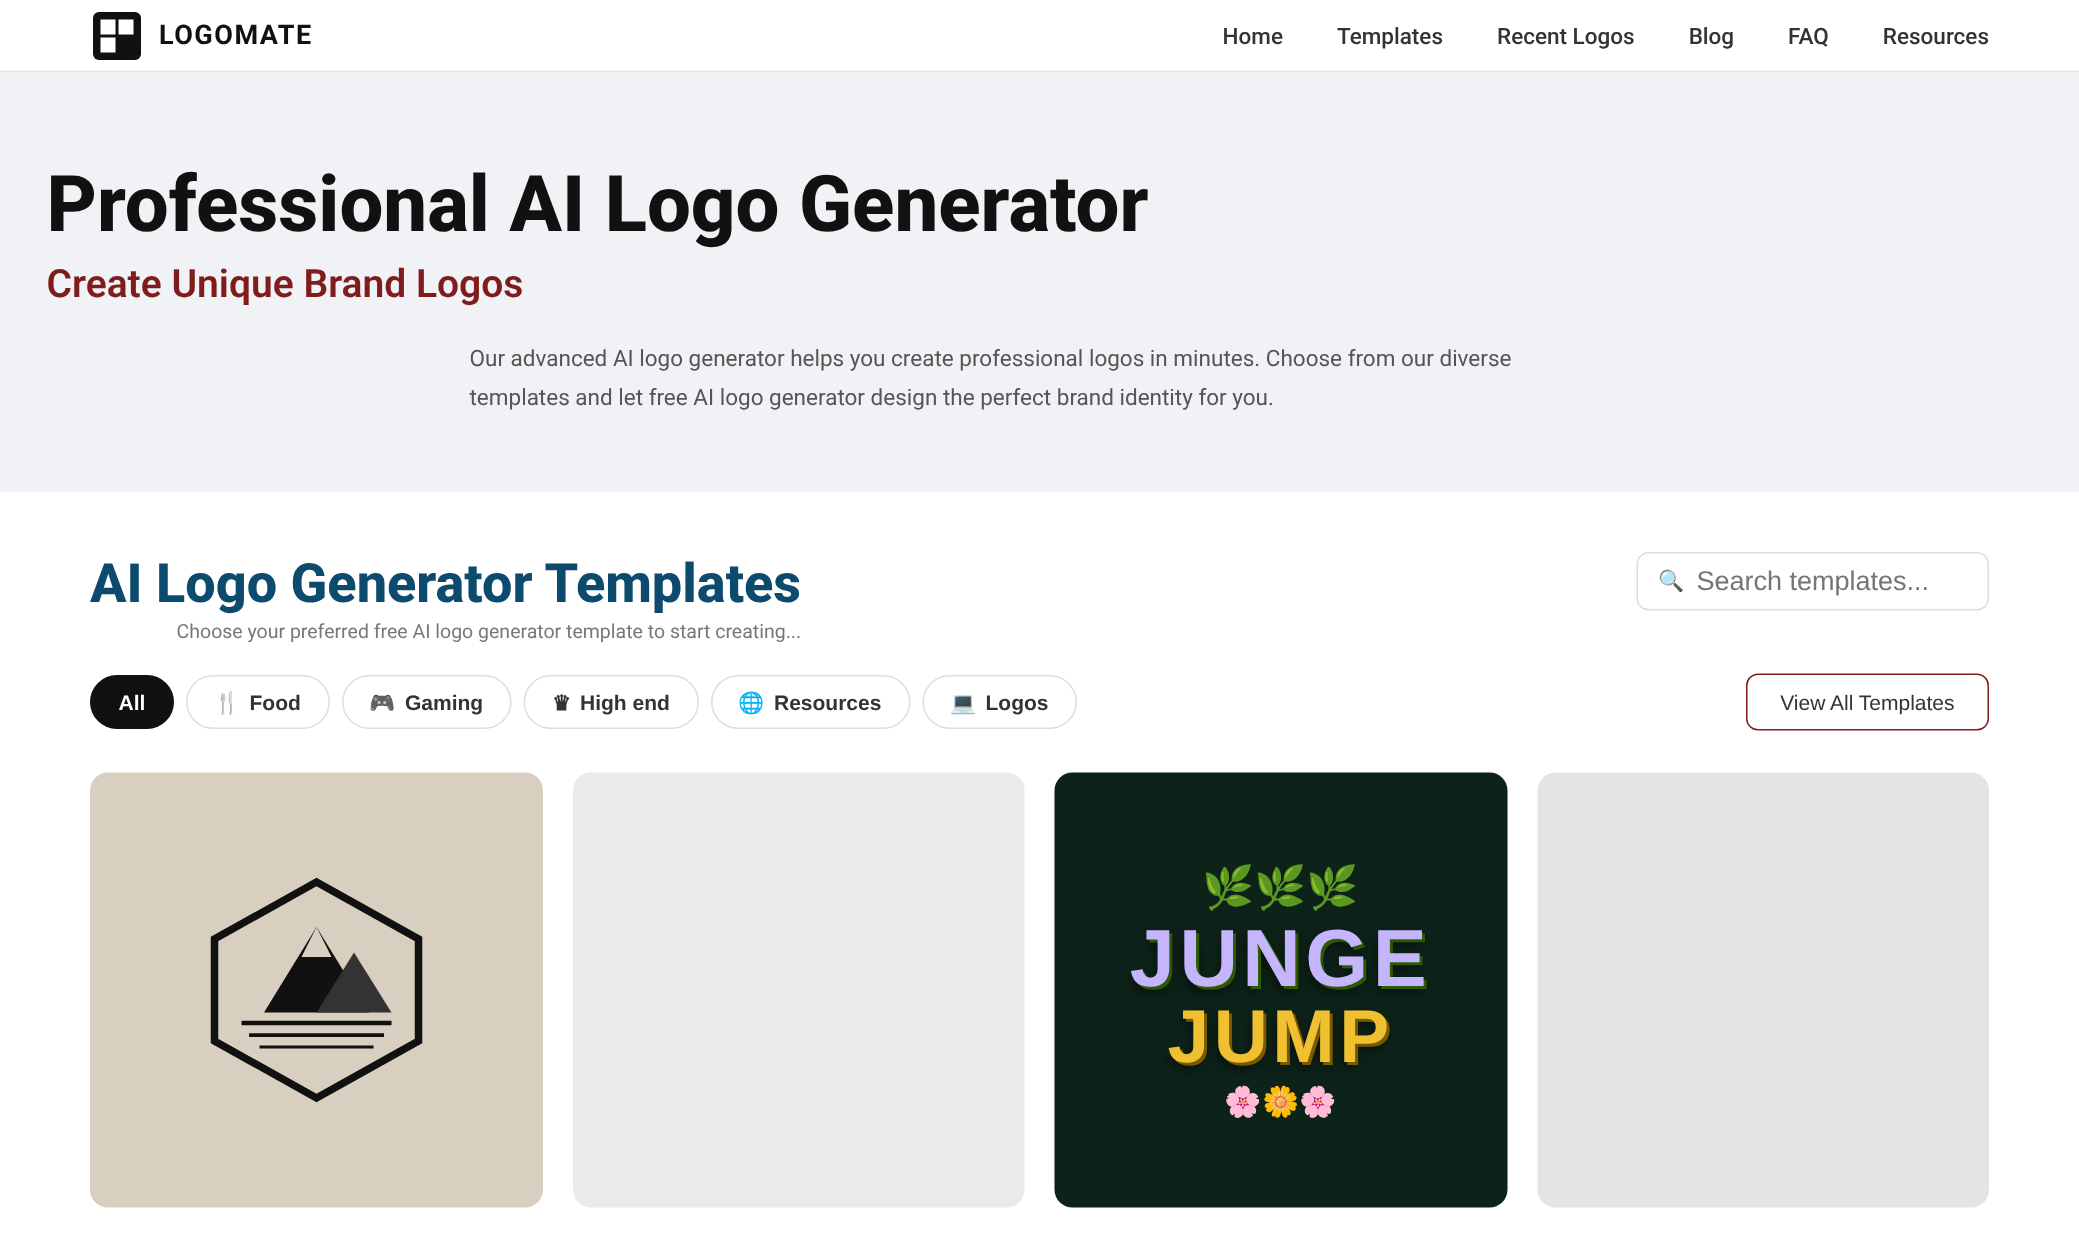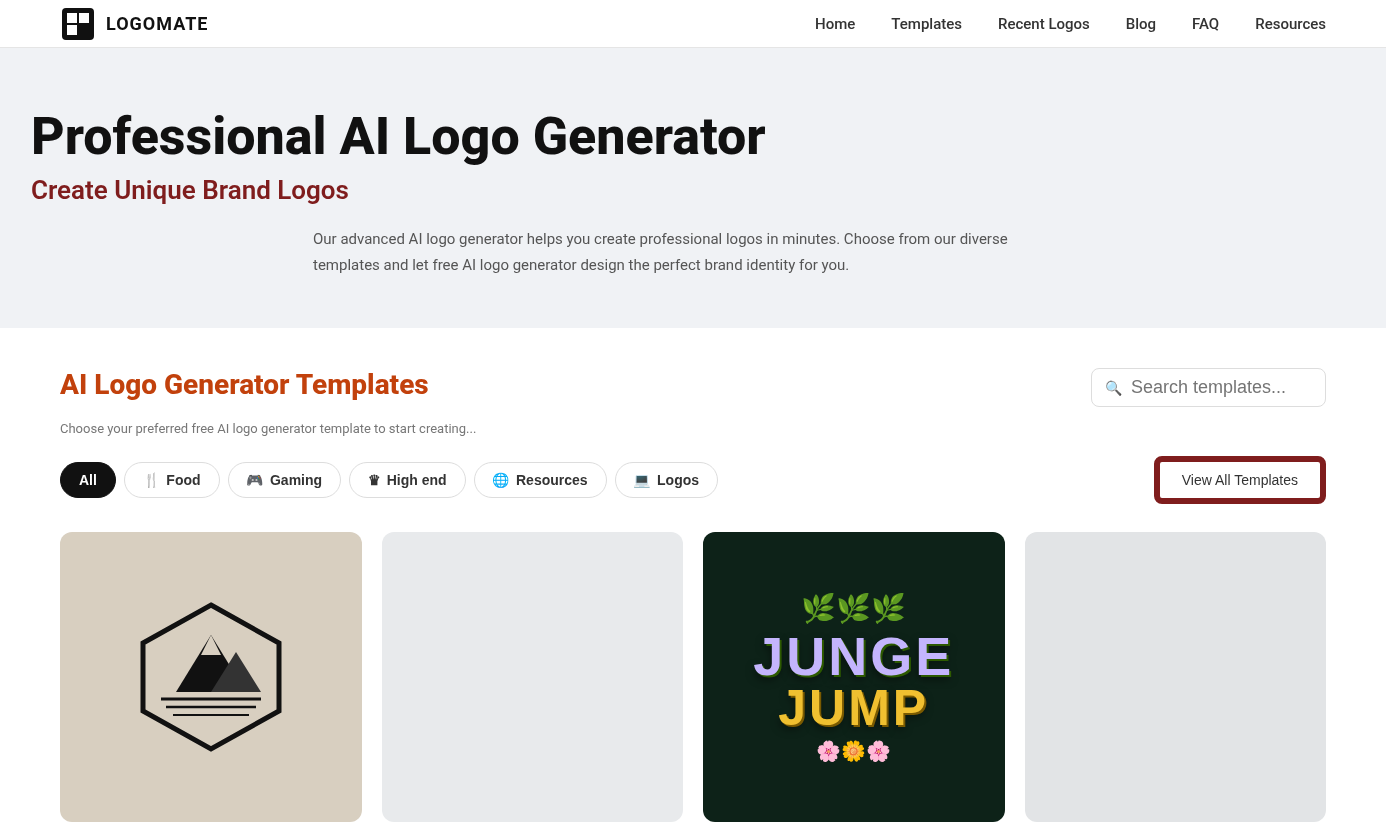--- a/index.html
+++ b/index.html
@@ -92,29 +92,30 @@
     }
 
     .templates-header {
       display: flex;
       align-items: flex-start;
       justify-content: space-between;
       margin-bottom: 20px;
     }
 
     .templates-header-left h2 {
-      font-size: 28px;
+      font-size: 36px;
       font-weight: 800;
-      color: #c2410c;
+      color: #0c4a6e;
     }
 
     .templates-header-left p {
       font-size: 13px;
       color: #777;
-      margin-top: 20px;
+      margin-top: 4px;
+      text-align: right;
     }
 
     .search-box {
       display: flex;
       align-items: center;
       border: 1px solid #ddd;
       border-radius: 8px;
       padding: 8px 14px;
       gap: 8px;
       background: #fff;
@@ -165,21 +166,21 @@
     }
 
     .tab-btn.active {
       background: #111;
       color: #fff;
       border-color: #111;
     }
 
     .view-all-btn {
       padding: 10px 22px;
-      border: 6px solid #7f1d1d;
+      border: 1px solid #7f1d1d;
       border-radius: 8px;
       background: #fff;
       font-size: 14px;
       font-weight: 500;
       cursor: pointer;
       color: #333;
     }
 
     
     .templates-grid {

